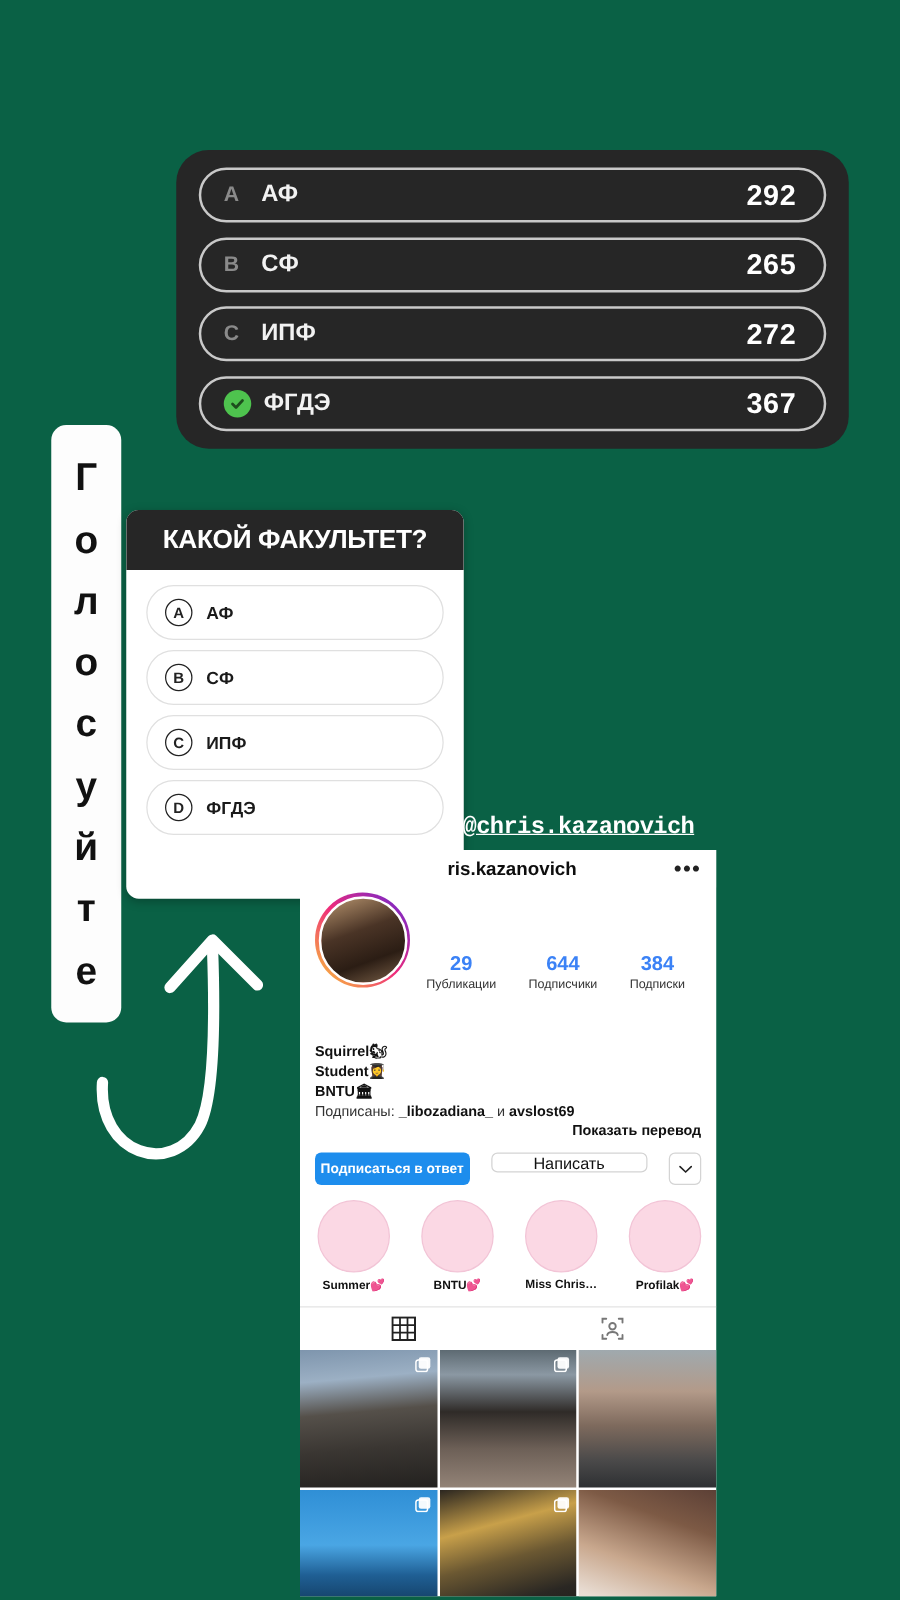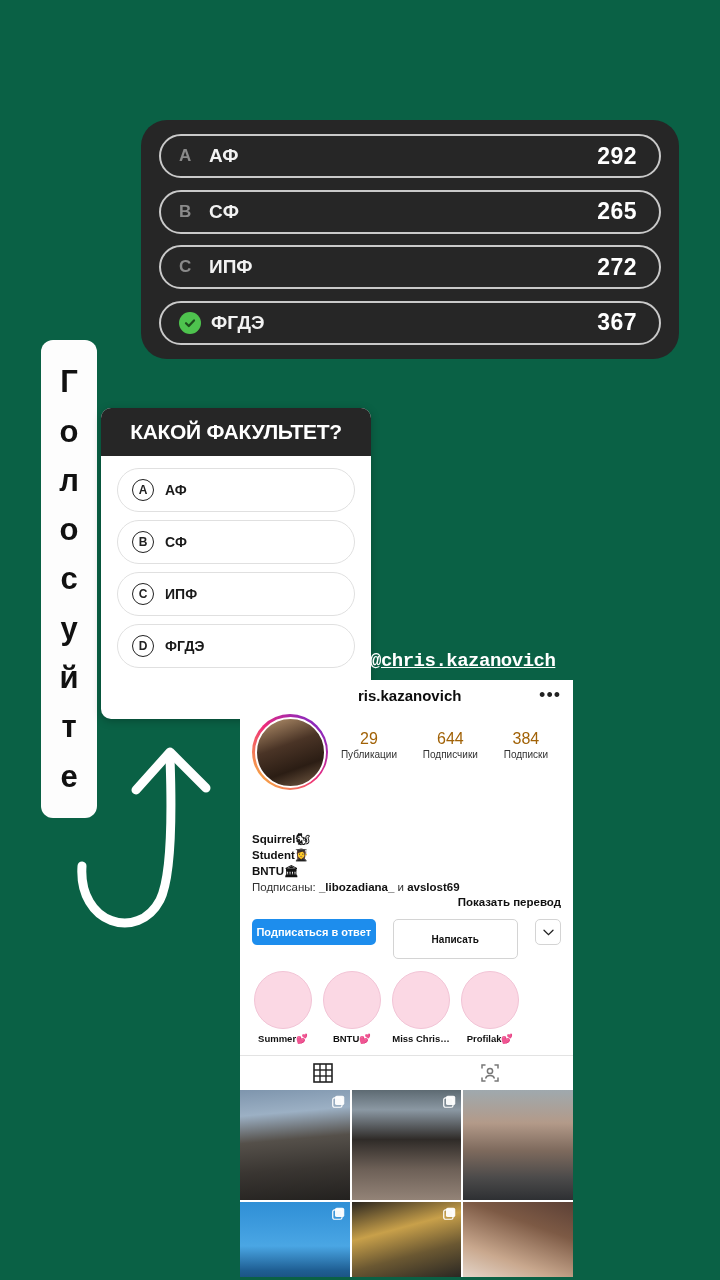--- a/index.html
+++ b/index.html
@@ -206,21 +206,21 @@
     background:linear-gradient(160deg,#b8956f 0%,#4a3426 40%,#2b1d14 70%,#7a6048 100%);
     overflow:hidden;
   }
   #stats {
     flex:1;
     display:flex;
     justify-content:space-around;
     padding-top:16px;
   }
   .stat { text-align:center; }
-  .stat-num { font-size:16px; font-weight:normal; color:#a16207; }
+  .stat-num { font-size:16px; font-weight:bold; color:#3b82f6;margin-top:33px; }
   .stat-label { font-size:10px; color:#333; margin-top:1px; }
 
   #bio {
     padding:6px 12px 0 12px;
     font-size:11.5px;
     line-height:1.38;
     color:#111;
     margin-top:36px;
   }
   .bio-line { font-weight:bold; }
@@ -242,43 +242,43 @@
     height:26px;
     flex:1.35;
     display:flex;
     align-items:center;
     justify-content:center;
   }
   #btn-message {
     background:#fff;
     border:1px solid #d4d4d4;
     color:#111;
-    font-size:10px;
-    font-weight:bold;
+    font-size:13px;
+    font-weight:normal;
     border-radius:5px;
-    height:40px;
+    height:16px;
     flex:1.35;
     display:flex;
     align-items:center;
     justify-content:center;
   }
   #btn-dropdown {
     background:#fff;
     border:1px solid #d4d4d4;
     border-radius:5px;
     height:26px;
     width:26px;
     display:flex;
     align-items:center;
     justify-content:center;
   }
 
   #highlights {
     display:flex;
-    gap:11px;
+    gap:25px;
     padding:12px 14px 0 14px;
   }
   .highlight { width:58px; text-align:center; }
   .highlight-circle {
     width:58px; height:58px;
     border-radius:50%;
     background:#fbd8e4;
     border:1.5px solid #f2c4d6;
   }
   .highlight-label {

